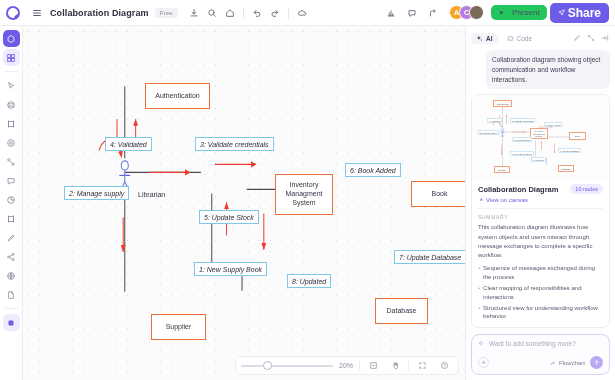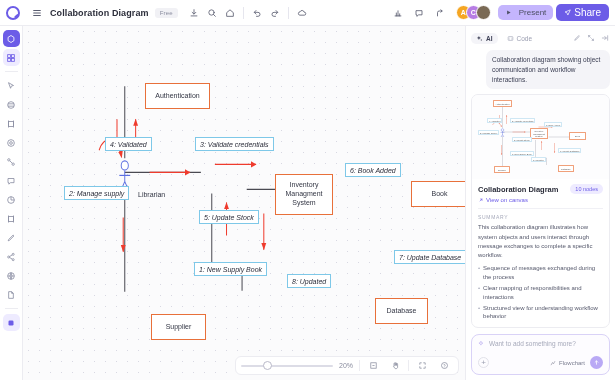--- a/index.html
+++ b/index.html
@@ -55,27 +55,27 @@
   .avatars { display: flex; align-items: center; margin: 0 4px 0 4px; }
   .avatar {
     width: 15px; height: 15px; border-radius: 50%;
     border: 1.5px solid #fff; margin-left: -5px;
     display: flex; align-items: center; justify-content: center;
     font-size: 7px; color: #fff; font-weight: bold;
   }
   .avatar:first-child { margin-left: 0; }
   .btn-present {
     display: flex; align-items: center; gap: 7px;
-    font-size: 8px; color: #4c4f63; background: #c4b5fd;
+    font-size: 8px; color: #4c4f63; background: #22c55e;
     border-radius: 5px; padding: 3px 7px; cursor: pointer;
   }
   .btn-share {
     display: flex; align-items: center; gap: 3px;
-    font-size: 10px; color: #ffffff; background: #6c5ce7;
-    border-radius: 5px; padding: 3px 8px; cursor: pointer; font-weight: 400;
+    font-size: 12px; color: #ffffff; background: #6c5ce7;
+    border-radius: 5px; padding: 3px 8px; cursor: pointer; font-weight: 700;
   }
 
   
   .body { flex: 1; display: flex; min-height: 0; position: relative; }
 
   
   .rail {
     width: 23px; flex: 0 0 23px; background: #ffffff;
     border-right: 1px solid #ececf1;
     display: flex; flex-direction: column; align-items: center;

